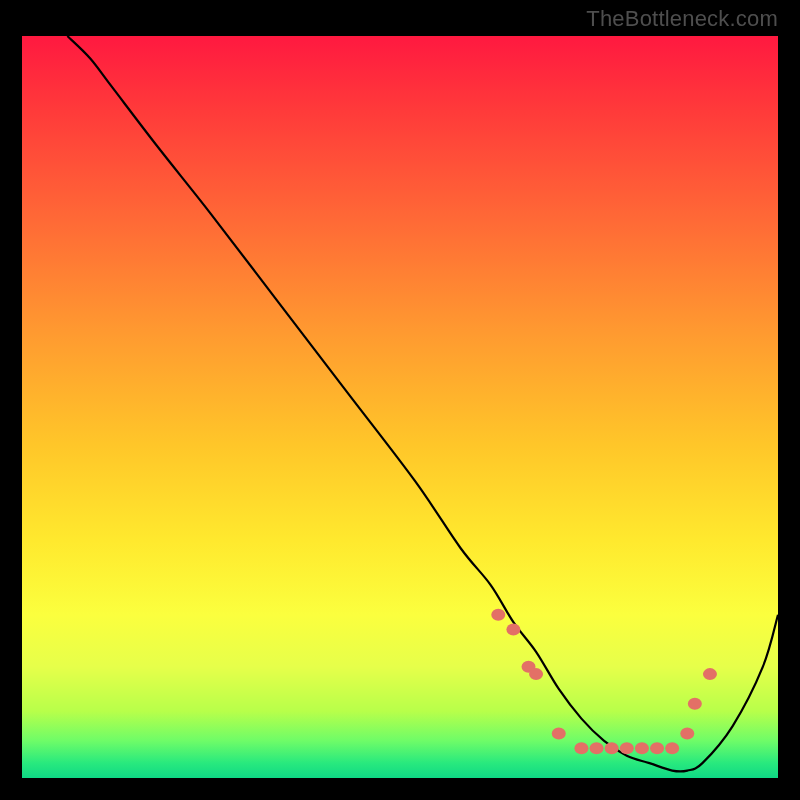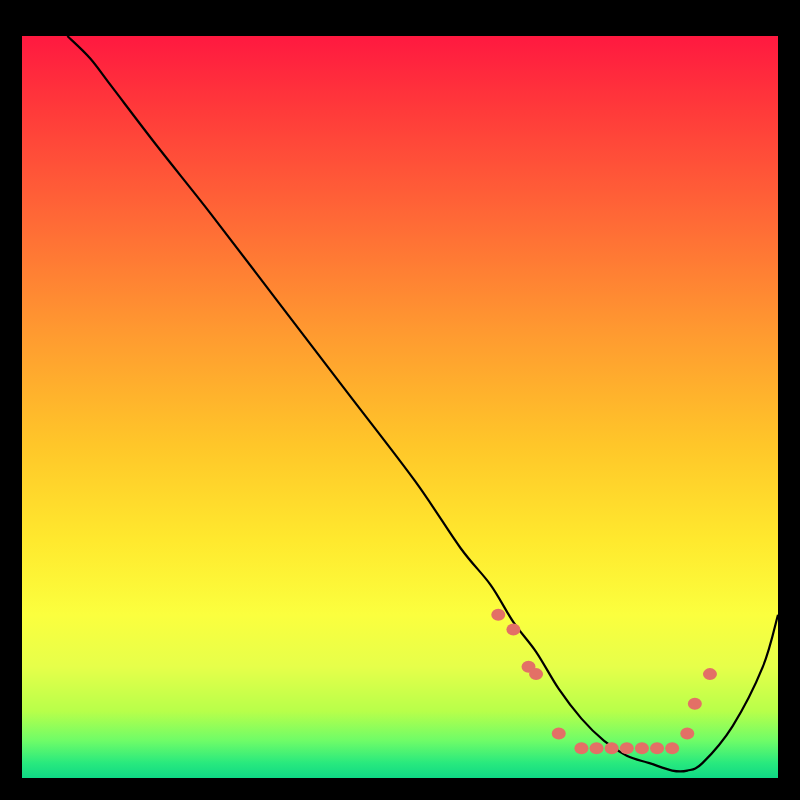--- a/index.html
+++ b/index.html
@@ -74,13 +74,14 @@
           <ellipse cx="619.92" cy="712.32" rx="7" ry="6" fill="#e37066"></ellipse>
           <ellipse cx="635.04" cy="712.32" rx="7" ry="6" fill="#e37066"></ellipse>
           <ellipse cx="650.16" cy="712.32" rx="7" ry="6" fill="#e37066"></ellipse>
           <ellipse cx="665.28" cy="697.48" rx="7" ry="6" fill="#e37066"></ellipse>
           <ellipse cx="672.84" cy="667.8" rx="7" ry="6" fill="#e37066"></ellipse>
           <ellipse cx="687.96" cy="638.12" rx="7" ry="6" fill="#e37066"></ellipse>
         </g>
     </svg>
   </div>
 
+  <div class="watermark">TheBottleneck.com</div>
 </div>
 
 </body></html>

